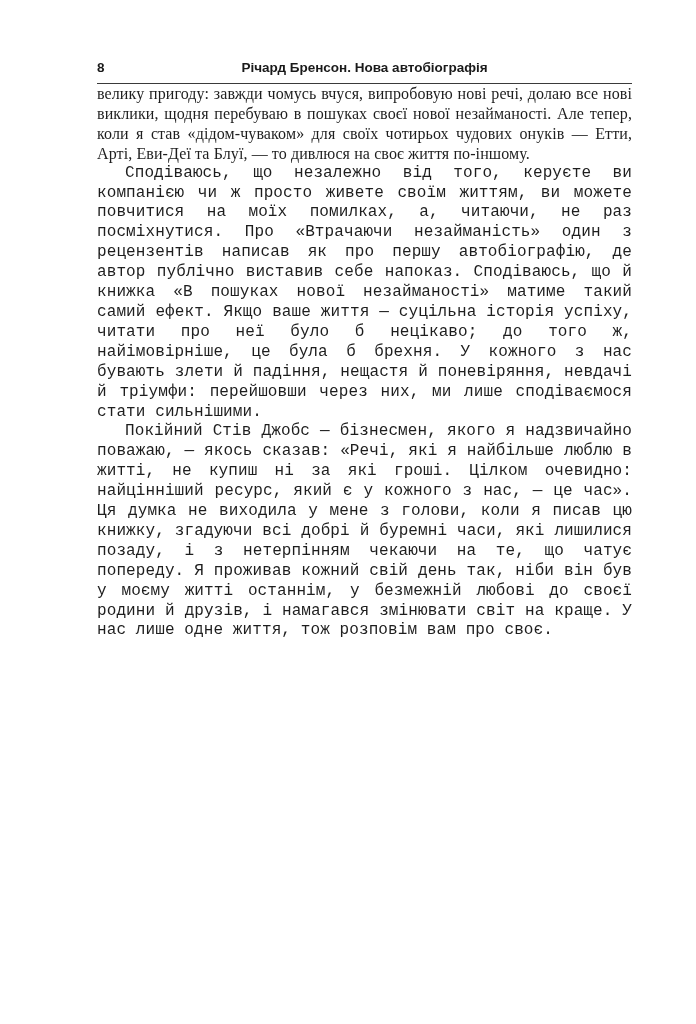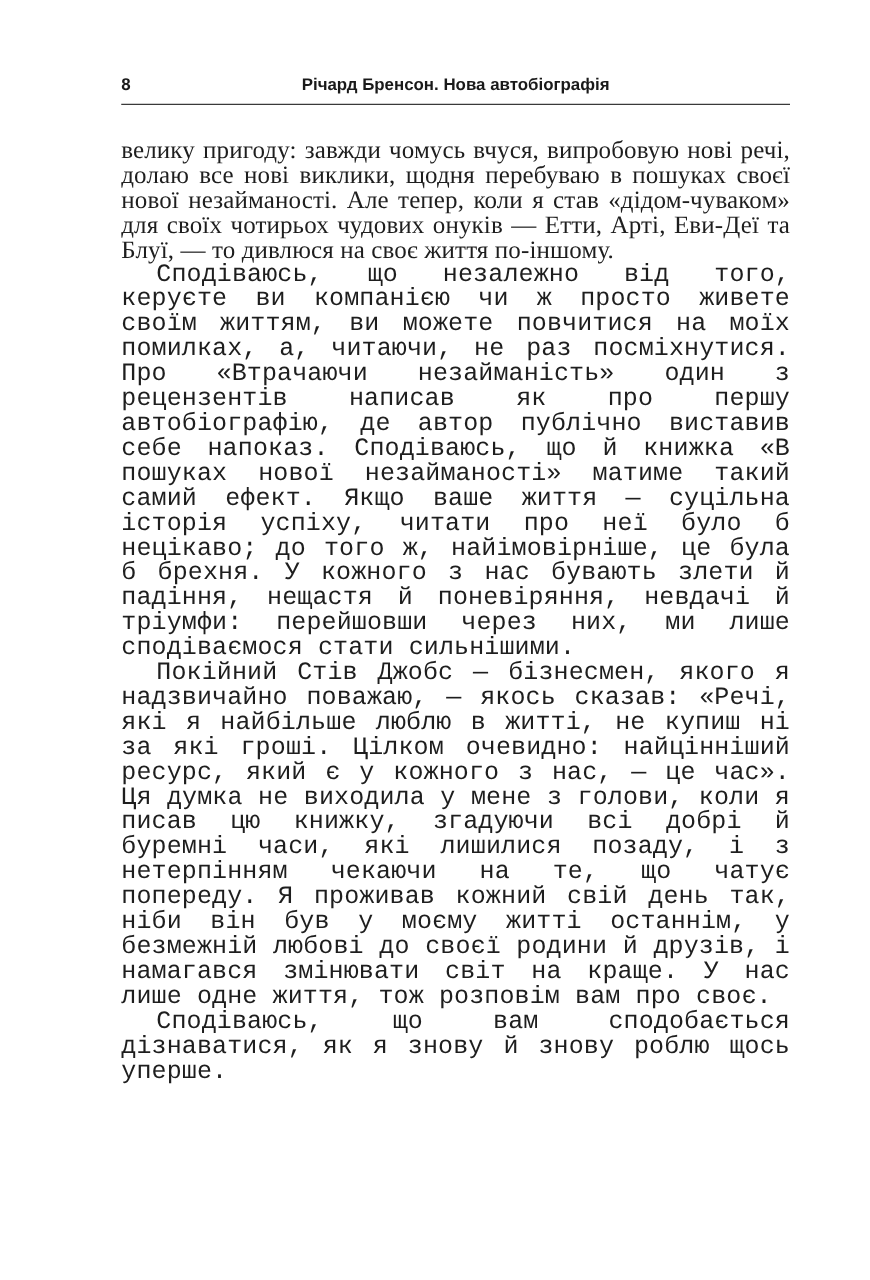--- a/index.html
+++ b/index.html
@@ -32,22 +32,21 @@
   .page-number {
     position: absolute;
     left: 0;
     top: 0;
   }
   .running-title {
     display: block;
     text-align: center;
   }
   .body-text {
-    margin-top: 27px;
-    font-size: 20px;
+    font-size: 16px;
     line-height: 19.9px;
     text-align: justify;
     letter-spacing: 0.1px;
   }
   .body-text p {
     margin: 0;
     padding: 0;
   }
   .body-text p.indent {
     text-indent: 28px;
@@ -61,16 +60,15 @@
 
   <div class="page-header">
     <span class="page-number">8</span>
     <span class="running-title">Річард Бренсон. Нова автобіографія</span>
   </div>
 
   <div class="body-text">
     <p>велику пригоду: завжди чомусь вчуся, випробовую нові речі, долаю все нові виклики, щодня перебуваю в пошуках своєї нової незайманості. Але тепер, коли я став «дідом-чуваком» для своїх чотирьох чудових онуків — Етти, Арті, Еви-Деї та Блуї, — то дивлюся на своє життя по-іншому.</p>
     <p class="indent">Сподіваюсь, що незалежно від того, керуєте ви компанією чи ж просто живете своїм життям, ви можете повчитися на моїх помилках, а, читаючи, не раз посміхнутися. Про «Втрачаючи незайманість» один з рецензентів написав як про першу автобіографію, де автор публічно виставив себе напоказ. Сподіваюсь, що й книжка «В пошуках нової незайманості» матиме такий самий ефект. Якщо ваше життя — суцільна історія успіху, читати про неї було б нецікаво; до того ж, найімовірніше, це була б брехня. У кожного з нас бувають злети й падіння, нещастя й поневіряння, невдачі й тріумфи: перейшовши через них, ми лише сподіваємося стати сильнішими.</p>
     <p class="indent">Покійний Стів Джобс — бізнесмен, якого я надзвичайно поважаю, — якось сказав: «Речі, які я найбільше люблю в житті, не купиш ні за які гроші. Цілком очевидно: найцінніший ресурс, який є у кожного з нас, — це час». Ця думка не виходила у мене з голови, коли я писав цю книжку, згадуючи всі добрі й буремні часи, які лишилися позаду, і з нетерпінням чекаючи на те, що чатує попереду. Я проживав кожний свій день так, ніби він був у моєму житті останнім, у безмежній любові до своєї родини й друзів, і намагався змінювати світ на краще. У нас лише одне життя, тож розповім вам про своє.</p>
-    <p class="indent">Сподіваюсь, що вам сподобається дізнаватися, як я знову й знову роблю щось уперше.</p>
   </div>
 
 </div>
 
 </body></html>

